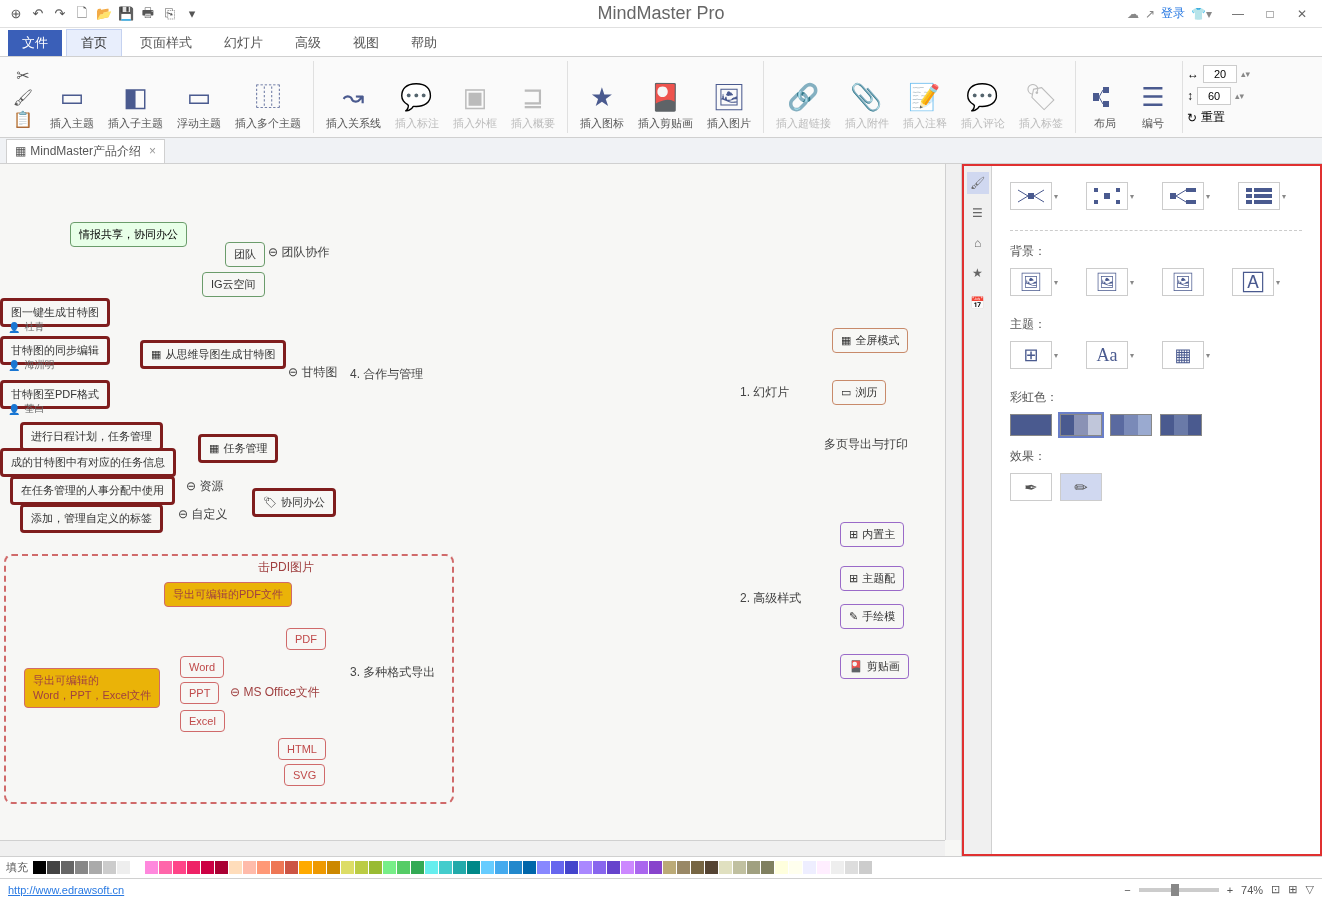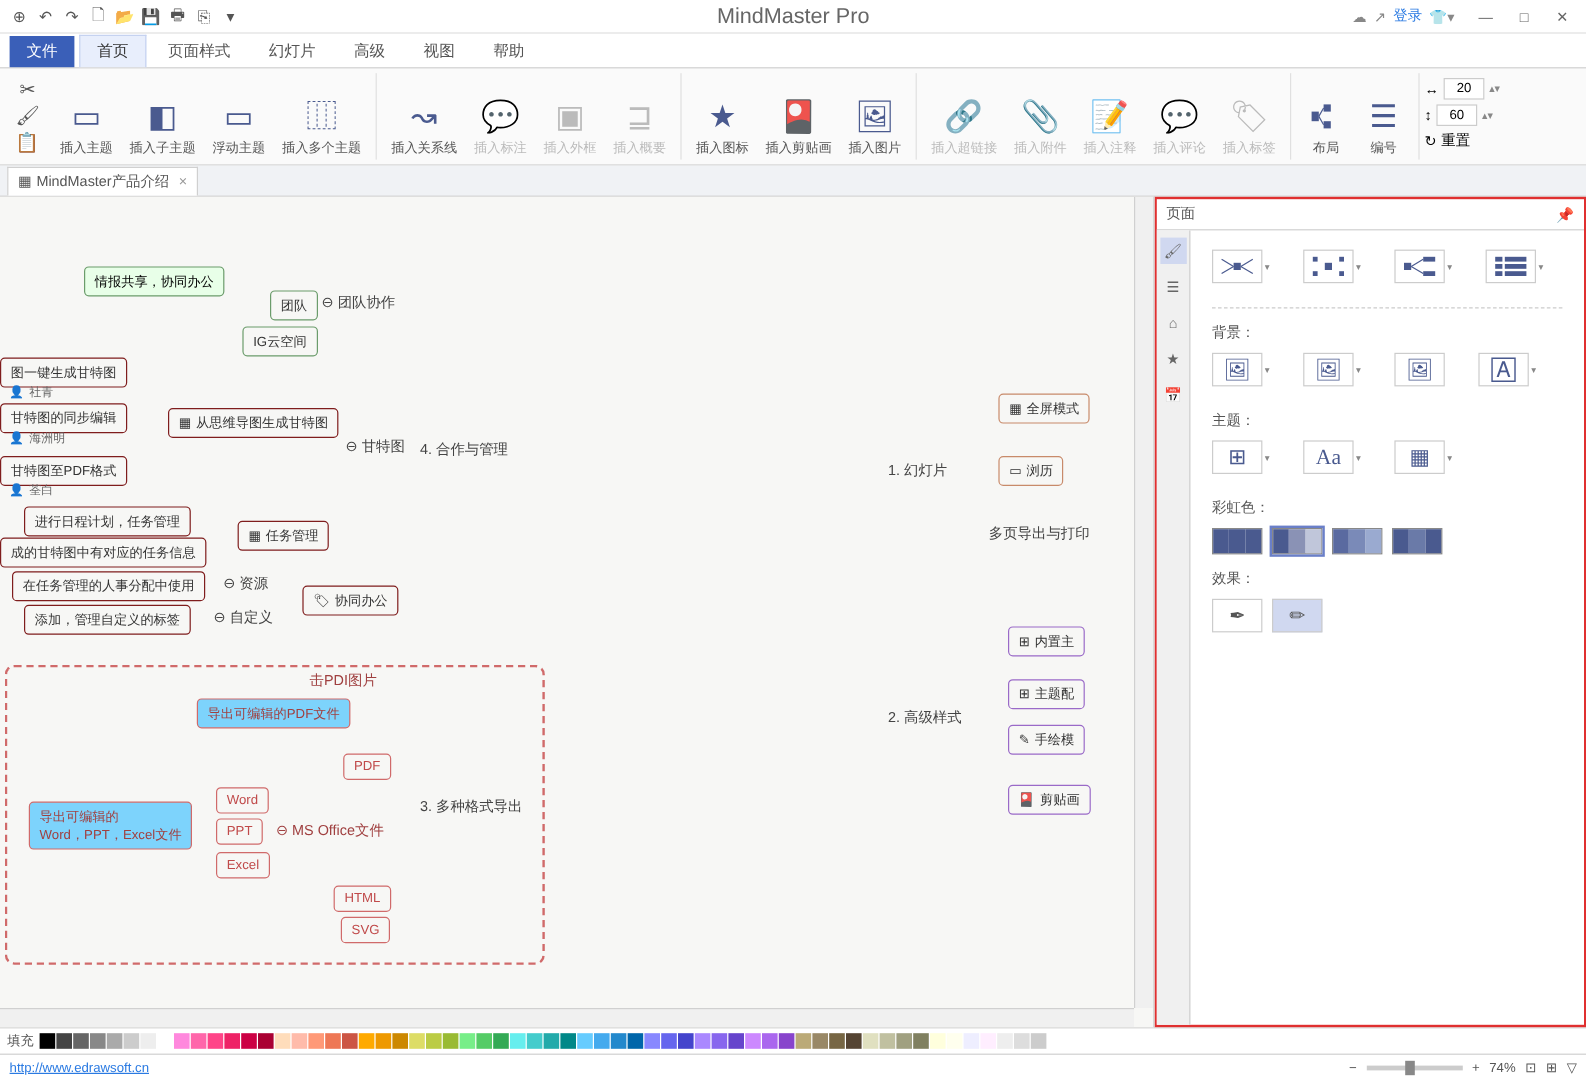--- a/index.html
+++ b/index.html
@@ -38,26 +38,26 @@
 .doctabs { height: 26px; background: #f0f2f5; border-bottom: 1px solid #d0d0d0; display: flex; align-items: center; padding-left: 6px; }
 .doctab { display: flex; align-items: center; gap: 4px; background: #fff; padding: 3px 8px; border: 1px solid #d0d0d0; border-bottom: none; font-size: 12px; color: #555; }
 .doctab .closex { color: #999; cursor: pointer; margin-left: 4px; }
 
 
 .main { display: flex; height: calc(900px - 28px - 28px - 82px - 26px - 22px - 22px); position: relative; }
 .canvas { flex: 1; background: #f7f7f5; position: relative; overflow: hidden; border-right: 1px solid #d0d0d0; }
 .canvas-content { position: absolute; inset: 0; }
 .node { position: absolute; padding: 4px 8px; border-radius: 4px; font-size: 11px; color: #333; display: flex; align-items: center; gap: 4px; white-space: nowrap; }
 .node.border-green { border: 1px solid #6b9c6b; }
-.node.border-blue { border: 1px solid #7f1d1d; }
+.node.border-blue { border: 3px solid #7f1d1d; }
 .node.border-orange { border: 1px solid #c88a6a; }
 .node.border-red { border: 1px solid #d06a6a; color: #c04a4a; }
 .node.border-purple { border: 1px solid #9a6ac8; }
 .callout { background: #e8ffe8; border: 1px solid #6b9c6b; padding: 4px 8px; border-radius: 4px; font-size: 11px; position: absolute; }
-.callout.red { background: #7dd3fc; border-color: #d06a6a; color: #a04040; }
+.callout.red { background: #eab308; border-color: #d06a6a; color: #a04040; }
 .connector { font-size: 12px; color: #444; position: absolute; }
 .center-logo { position: absolute; left: 480px; top: 320px; text-align: center; }
 .center-logo .logo-img { width: 48px; height: 48px; border-radius: 50%; background: #2a4858; color: #fff; display: inline-flex; align-items: center; justify-content: center; font-size: 28px; margin-right: 8px; vertical-align: middle; }
 .center-logo .logo-text { font-size: 22px; color: #333; vertical-align: middle; font-family: Georgia, serif; }
 .center-logo .sub { font-size: 18px; color: #444; margin-top: 8px; font-style: italic; }
 
 .scrollbar-v { position: absolute; right: 0; top: 0; bottom: 16px; width: 16px; background: #f0f0f0; border-left: 1px solid #d0d0d0; }
 .scrollbar-h { position: absolute; left: 0; right: 16px; bottom: 0; height: 16px; background: #f0f0f0; border-top: 1px solid #d0d0d0; }
 
 
@@ -311,24 +311,20 @@
       <div class="node border-purple" style="left:840px;top:402px">⊞ <span>主题配</span></div>
       <div class="node border-purple" style="left:840px;top:440px">✎ <span>手绘模</span></div>
       <div class="node border-purple" style="left:840px;top:490px">🎴 <span>剪贴画</span></div>
 
     </div>
     <div class="scrollbar-v"></div>
     <div class="scrollbar-h"></div>
   </div>
 
   <div class="rightpanel">
-    <div class="rp-header">
-      <span>页面</span>
-      <span class="pin">📌</span>
-    </div>
     <div class="rp-body">
       <div class="rp-sidebar">
         <div class="sbtn active">🖌</div>
         <div class="sbtn">☰</div>
         <div class="sbtn">⌂</div>
         <div class="sbtn">★</div>
         <div class="sbtn">📅</div>
       </div>
       <div class="rp-content">
         <div class="rp-row">

